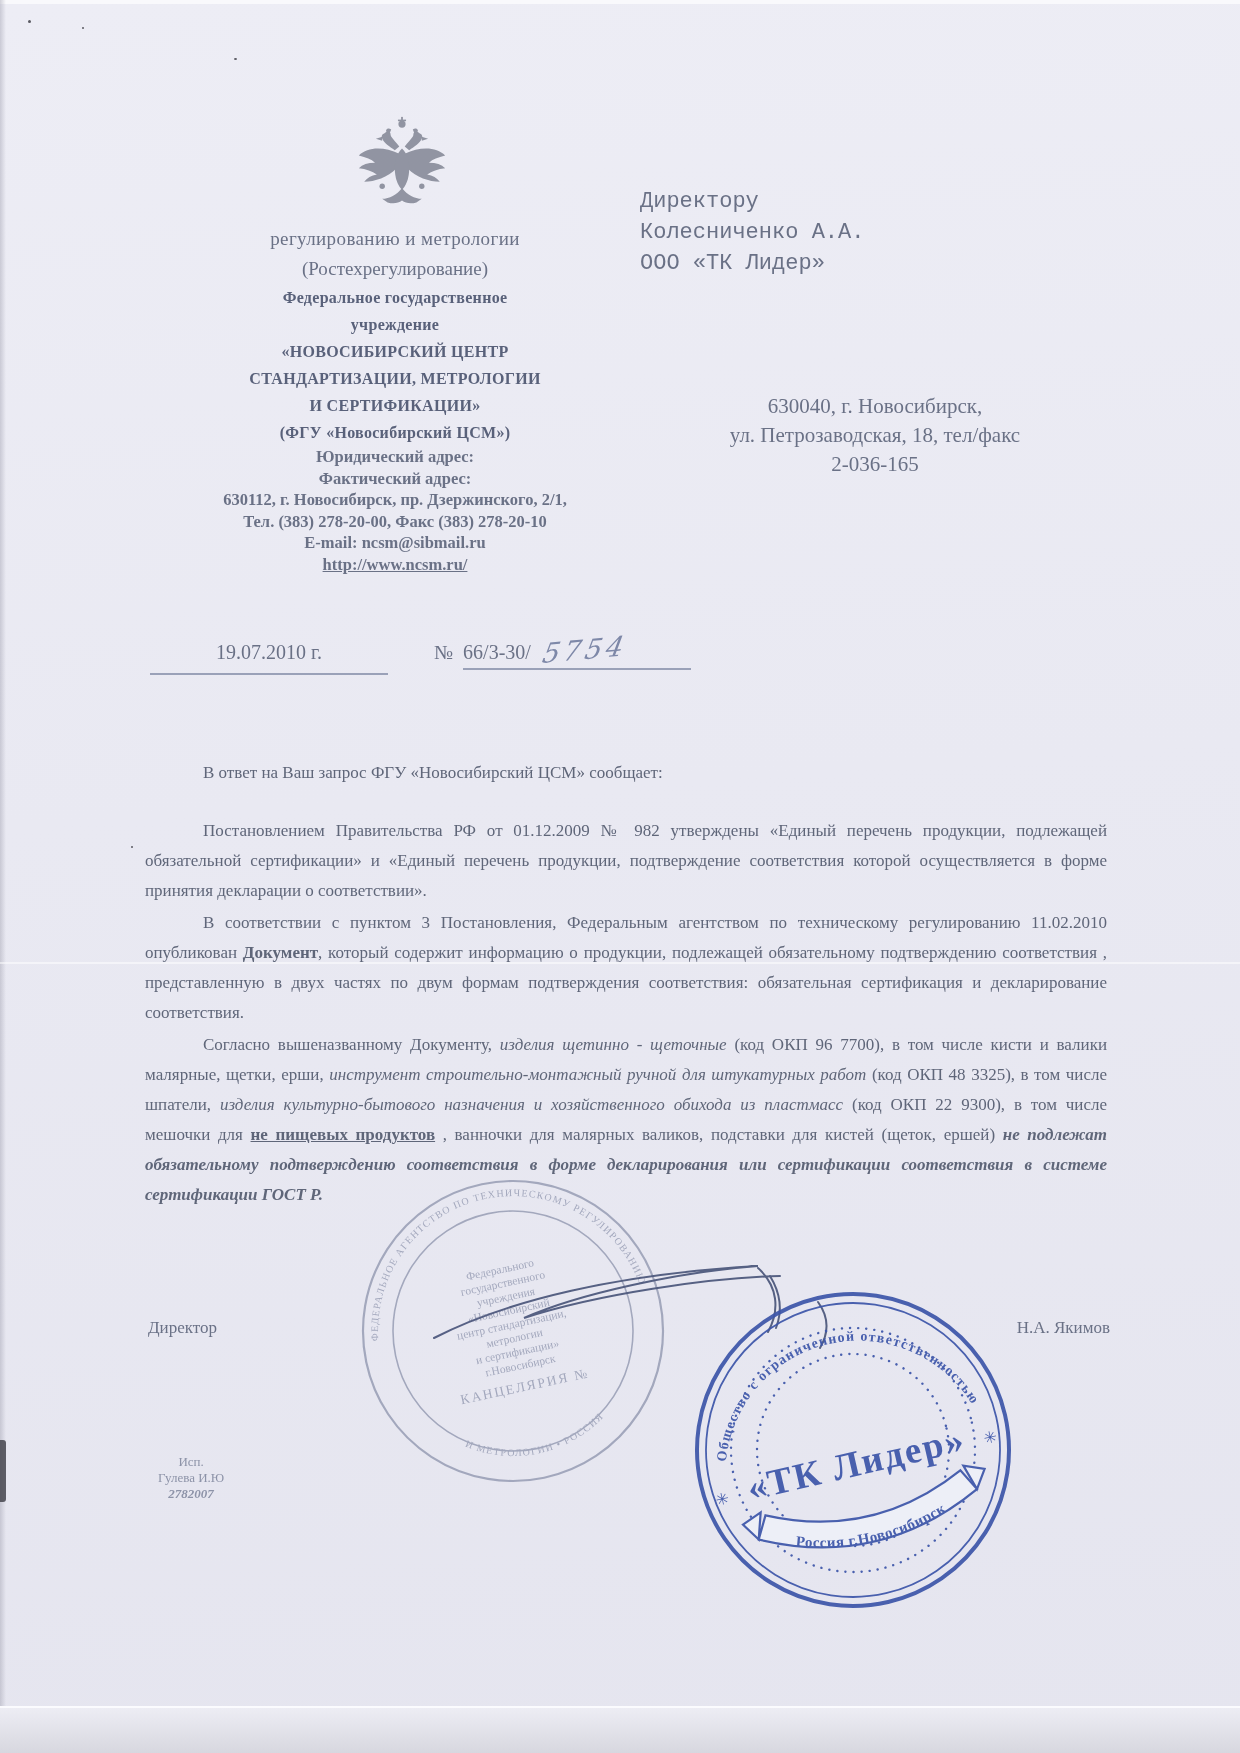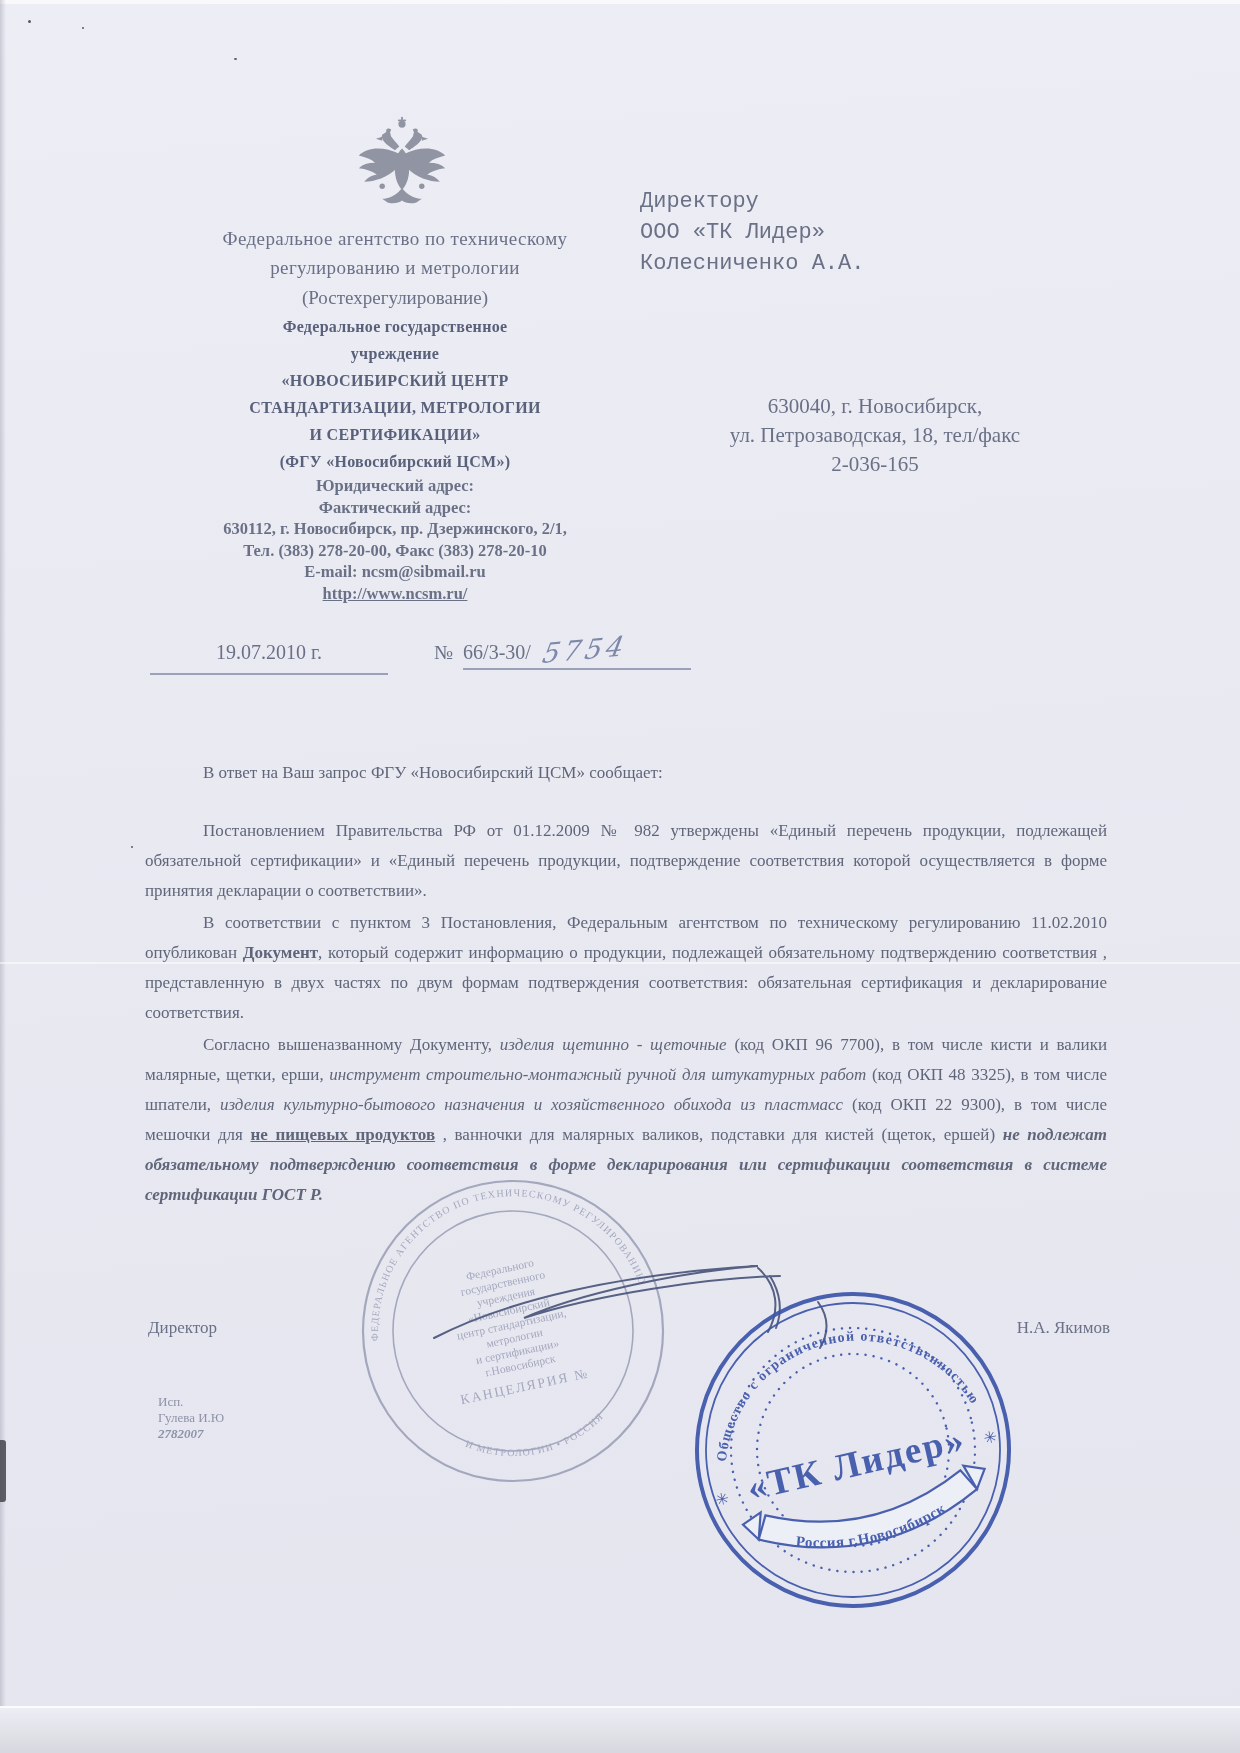--- a/index.html
+++ b/index.html
@@ -44,21 +44,21 @@
   .letter-body p{margin:0 0 2px 0;text-indent:58px;}
   .letter-body .greet{margin-bottom:28px;text-align:left;}
   .seg-i{font-style:italic;}
   .seg-bu{font-weight:bold;text-decoration:underline;}
   .seg-b{font-weight:bold;}
   .seg-bi{font-weight:bold;font-style:italic;}
 
   .sig-row{position:absolute;left:148px;top:1318px;width:962px;display:flex;
            justify-content:space-between;font-size:17px;color:#6a7186;}
 
-  .executor{position:absolute;left:158px;top:1394px;font-size:13px;line-height:16px;color:#8d93a8;}
+  .executor{position:absolute;left:158px;top:1454px;font-size:13px;line-height:16px;color:#8d93a8;text-align:center;}
   .executor .ex3{font-style:italic;font-weight:bold;}
 
   .office-stamp{position:absolute;left:358px;top:1176px;width:310px;height:310px;
                 transform:rotate(-12deg);opacity:.62;}
   .company-stamp{position:absolute;left:683px;top:1280px;width:340px;height:340px;
                  transform:rotate(-13deg);opacity:.92;}
   .scribble{position:absolute;left:428px;top:1260px;width:400px;height:110px;}
 </style>
 </head>
 <body>
@@ -84,41 +84,40 @@
         <path d="M63,42 C80,34 98,34 108,44 C100,46 94,48 90,52 C98,52 104,54 108,58 C100,59 93,61 88,65 C94,66 99,69 102,73 C90,73 76,68 66,58 Z"></path>
         <path d="M60,36 C66,42 68,50 68,58 C68,70 64,78 60,82 C56,78 52,70 52,58 C52,50 54,42 60,36 Z"></path>
         <path d="M60,80 C54,88 46,92 38,92 L44,96 C50,98 56,97 60,94 C64,97 70,98 76,96 L82,92 C74,92 66,88 60,80 Z"></path>
         <circle cx="38" cy="78" r="3"></circle>
         <circle cx="82" cy="78" r="3"></circle>
       </g>
     </svg>
   </div>
 
   <div class="letterhead">
-    <div class="lh-agency">Федеральное агентство по техническому</div>
     <div class="lh-agency">регулированию и метрологии</div>
     <div class="lh-short">(Ростехрегулирование)</div>
     <div class="lh-org">Федеральное государственное</div>
     <div class="lh-org">учреждение</div>
     <div class="lh-org">«НОВОСИБИРСКИЙ ЦЕНТР</div>
     <div class="lh-org">СТАНДАРТИЗАЦИИ, МЕТРОЛОГИИ</div>
     <div class="lh-org">И СЕРТИФИКАЦИИ»</div>
     <div class="lh-org">(ФГУ «Новосибирский ЦСМ»)</div>
     <div class="lh-small">Юридический адрес:</div>
     <div class="lh-small">Фактический адрес:</div>
     <div class="lh-small">630112, г. Новосибирск, пр. Дзержинского, 2/1,</div>
     <div class="lh-small">Тел. (383) 278-20-00, Факс (383) 278-20-10</div>
     <div class="lh-small">E-mail: ncsm@sibmail.ru</div>
     <div class="lh-small lh-site">http://www.ncsm.ru/</div>
   </div>
 
   <div class="addressee">
     <div>Директору</div>
+    <div>Колесниченко А.А.</div>
     <div>ООО «ТК Лидер»</div>
-    <div>Колесниченко А.А.</div>
   </div>
   <div class="addressee2">
     <div>630040, г. Новосибирск,</div>
     <div>ул. Петрозаводская, 18, тел/факс</div>
     <div>2-036-165</div>
   </div>
 
   <div class="dateline">
     <span class="d-date">19.07.2010 г.</span><span class="d-no">№</span><span class="d-num"><span>66/3-30/</span><span class="hand">5754</span></span>
   </div>

